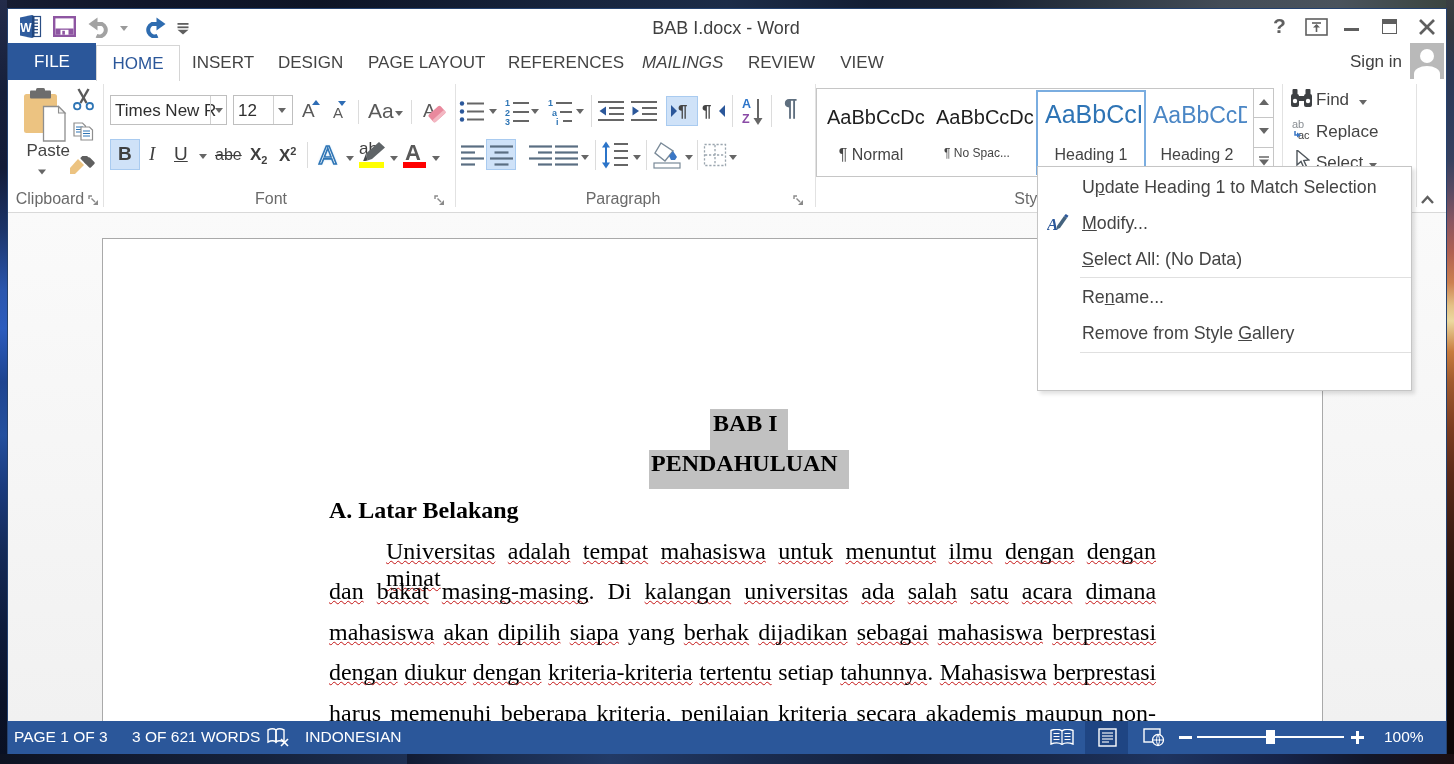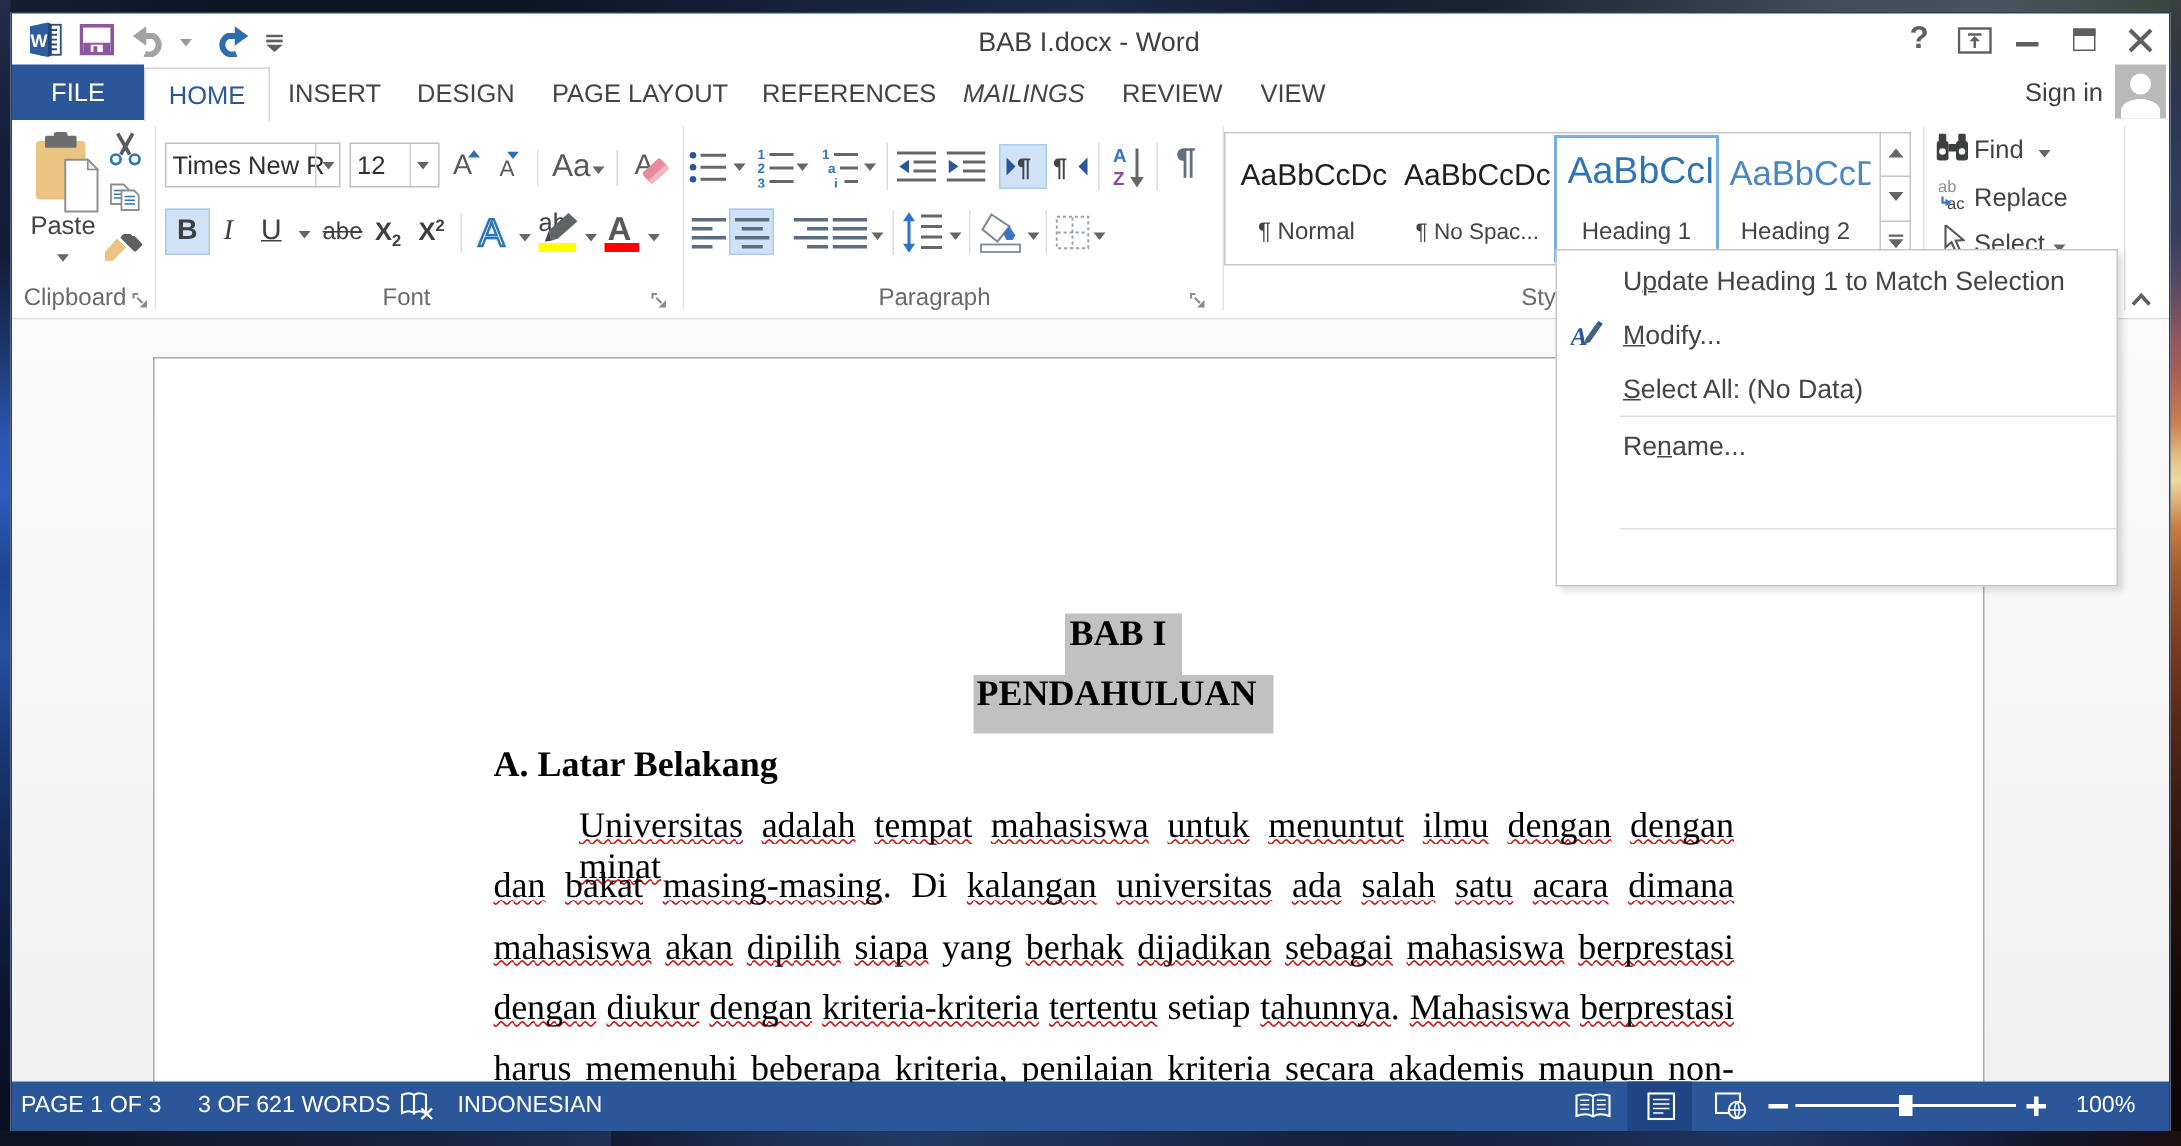--- a/index.html
+++ b/index.html
@@ -150,21 +150,21 @@
   <polygon points="10,10 10,5 5,10" fill="#8a8a8a"></polygon>
 </svg>
 
 <svg class="abs" style="left:23px;top:88px;" width="45" height="55" viewBox="0 0 45 55">
   <rect x="1" y="6" width="33" height="39" rx="2.5" fill="#ecc381"></rect>
   <rect x="7" y="2.5" width="21" height="8" rx="1" fill="#6d6d6d"></rect>
   <rect x="13" y="0" width="9" height="5" rx="1.5" fill="#6d6d6d"></rect>
   <path d="M20.5 18.5 h15 l6.5 6.5 v28 h-21.5 z" fill="#fff" stroke="#8e8e8e" stroke-width="1.3"></path>
   <path d="M35.5 18.5 v6.5 h6.5 z" fill="#f2f2f2" stroke="#8e8e8e" stroke-width="1.1"></path>
 </svg>
-<div class="abs" style="left:14px;top:141px;width:56px;text-align:center;font-size:17px;color:#444;">Paste</div>
+<div class="abs" style="left:14px;top:141px;width:56px;text-align:right;font-size:17px;color:#444;">Paste</div>
 <svg class="abs" style="left:37px;top:169px;" width="10" height="6" viewBox="0 0 10 6">
     <polygon points="1,0.5 9,0.5 5,5.5" fill="#666"></polygon>
   </svg>
 <svg class="abs" style="left:73px;top:88px;" width="21" height="23" viewBox="0 0 21 23">
   <g stroke="#5a5a5a" stroke-width="2.4" fill="none">
     <line x1="5.5" y1="1" x2="13.5" y2="15"></line>
       <line x1="15.5" y1="1" x2="7.5" y2="15"></line>
   </g>
   <g stroke="#2e75b5" stroke-width="1.8" fill="none">
     <circle cx="4.2" cy="18.2" r="3.2"></circle>
@@ -422,21 +422,21 @@
 <svg class="abs" style="left:1259px;top:128px;" width="10" height="7" viewBox="0 0 10 7">
     <polygon points="0,0 10,0 5,6" fill="#666"></polygon>
   </svg>
 <svg class="abs" style="left:1259px;top:156px;" width="10" height="10" viewBox="0 0 10 10">
     <line x1="0" y1="1" x2="10" y2="1" stroke="#666" stroke-width="1.5"></line>
     <polygon points="0,3.5 10,3.5 5,9.5" fill="#666"></polygon>
   </svg>
 <div class="abs" style="left:827px;top:106px;font-size:20px;color:#1f1f1f;white-space:nowrap;">AaBbCcDc</div>
 <div class="abs" style="left:822px;top:146px;width:98px;text-align:center;font-size:16px;color:#444;white-space:nowrap;">¶ Normal</div>
 <div class="abs" style="left:936px;top:106px;font-size:20px;color:#1f1f1f;white-space:nowrap;">AaBbCcDc</div>
-<div class="abs" style="left:928px;top:146px;width:98px;text-align:right;font-size:15px;color:#444;white-space:nowrap;">¶ No Spac...</div>
+<div class="abs" style="left:928px;top:146px;width:98px;text-align:center;font-size:12px;color:#444;white-space:nowrap;">¶ No Spac...</div>
 <div class="abs" style="left:1036px;top:90px;width:110px;height:85px;border:2.5px solid #7aade0;background:#fff;"></div>
 <div class="abs" style="left:1045px;top:100px;width:96px;text-align:left;font-size:25px;color:#2e74b5;white-space:nowrap;overflow:hidden;">AaBbCcDc</div>
 <div class="abs" style="left:1040px;top:146px;width:102px;text-align:center;font-size:16px;color:#444;white-space:nowrap;">Heading 1</div>
 <div class="abs" style="left:1153px;top:102px;width:94px;text-align:left;font-size:23px;color:#4a86c5;white-space:nowrap;overflow:hidden;">AaBbCcD</div>
 <div class="abs" style="left:1148px;top:146px;width:98px;text-align:center;font-size:16px;color:#444;white-space:nowrap;">Heading 2</div>
 
 <svg class="abs" style="left:1291px;top:89px;" width="21" height="19" viewBox="0 0 21 19">
   <g fill="#3d4043">
     <rect x="0" y="5" width="8" height="13" rx="2"></rect>
     <rect x="13" y="5" width="8" height="13" rx="2"></rect>
@@ -533,14 +533,15 @@
   <div class="mi" style="top:10px;">U<u>p</u>date Heading 1 to Match Selection</div>
   <div class="mi" style="top:46px;"><u>M</u>odify...</div>
   <svg style="position:absolute;left:9px;top:46px;" width="22" height="22" viewBox="0 0 22 22">
     <text x="0" y="17" font-size="17" font-weight="bold" font-style="italic" fill="#2b579a" font-family="Liberation Serif">A</text>
     <polygon points="10,13 17,3 20,5 13,15 9.5,16.5" fill="#44637e"></polygon>
     <polygon points="17,3 20,5 21.5,2.8 18.8,1" fill="#2b579a"></polygon>
   </svg>
   <div class="mi" style="top:82px;"><u>S</u>elect All: (No Data)</div>
   <div class="msep" style="top:110px;"></div>
   <div class="mi" style="top:120px;">Re<u>n</u>ame...</div>
+  <div class="mi" style="top:156px;">Remove from Style <u>G</u>allery</div>
   <div class="msep" style="top:185px;"></div>
 </div>
 
 </body></html>

